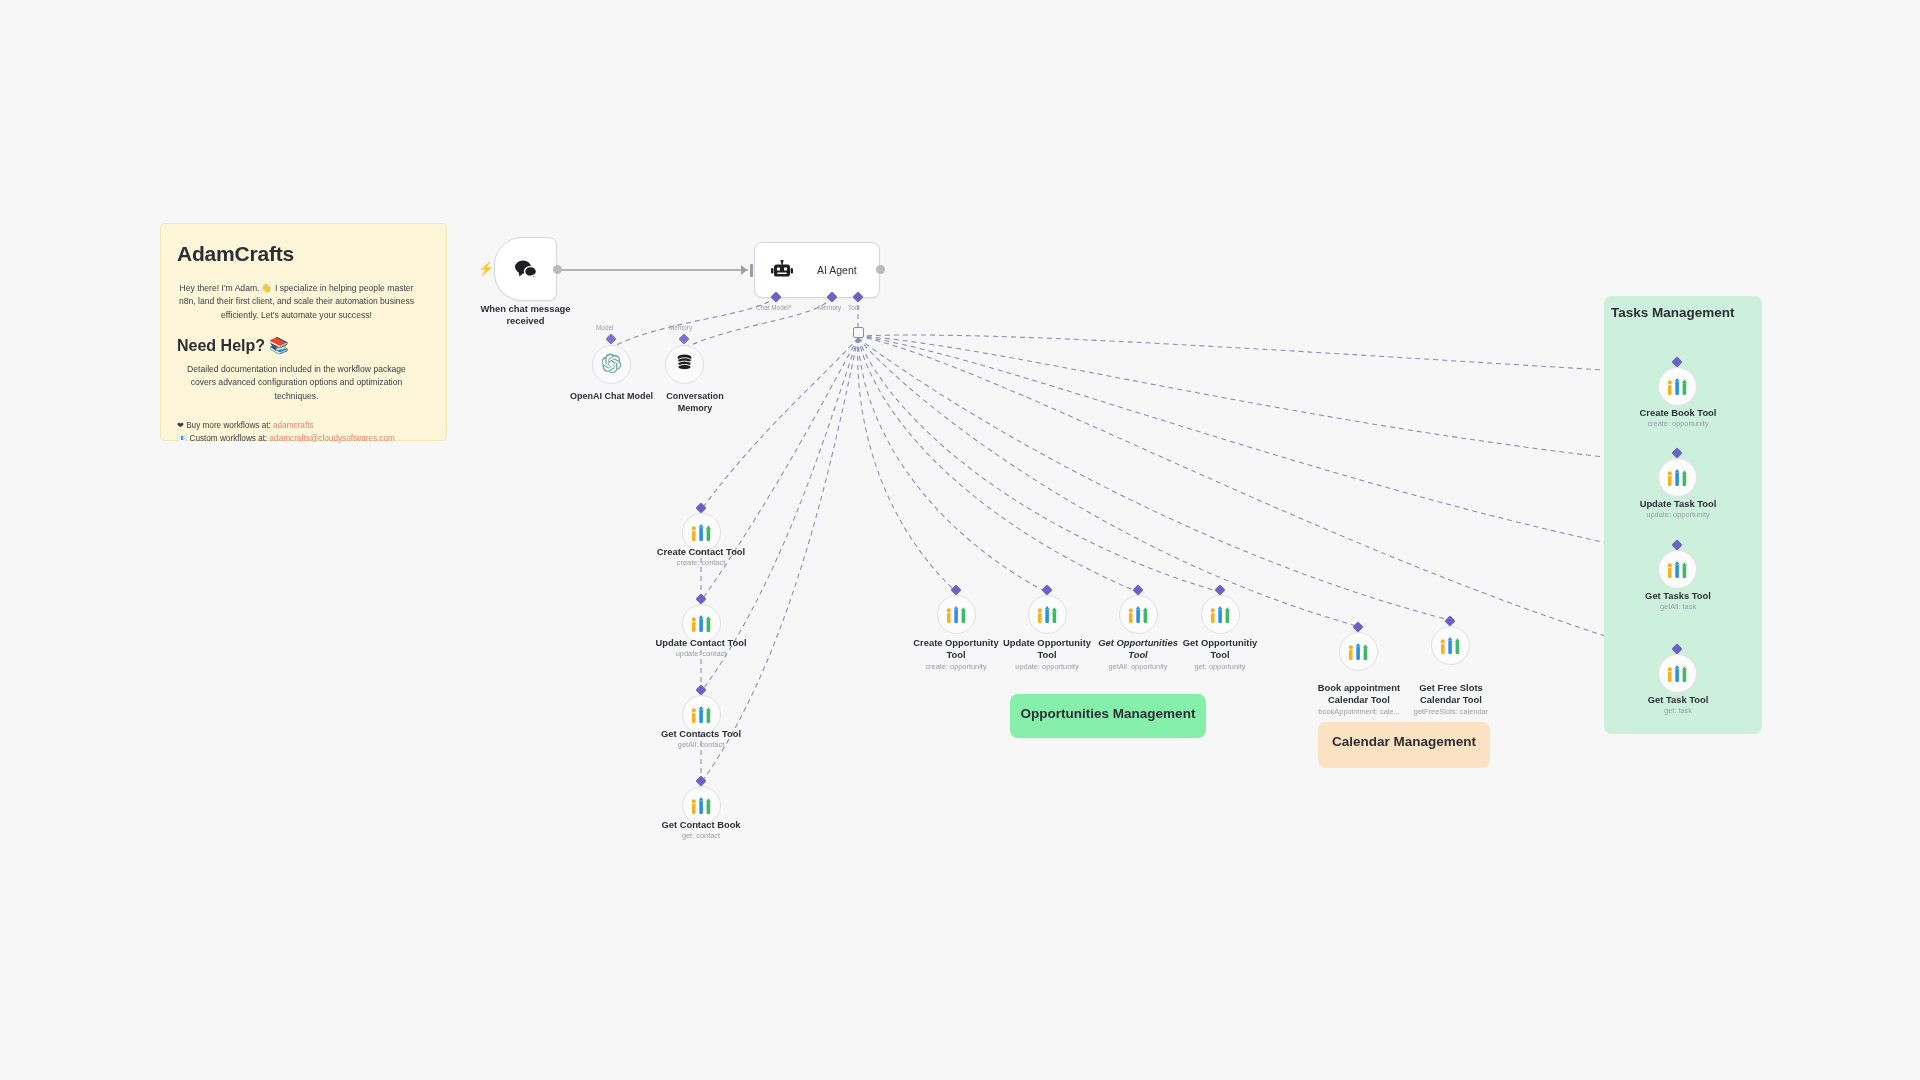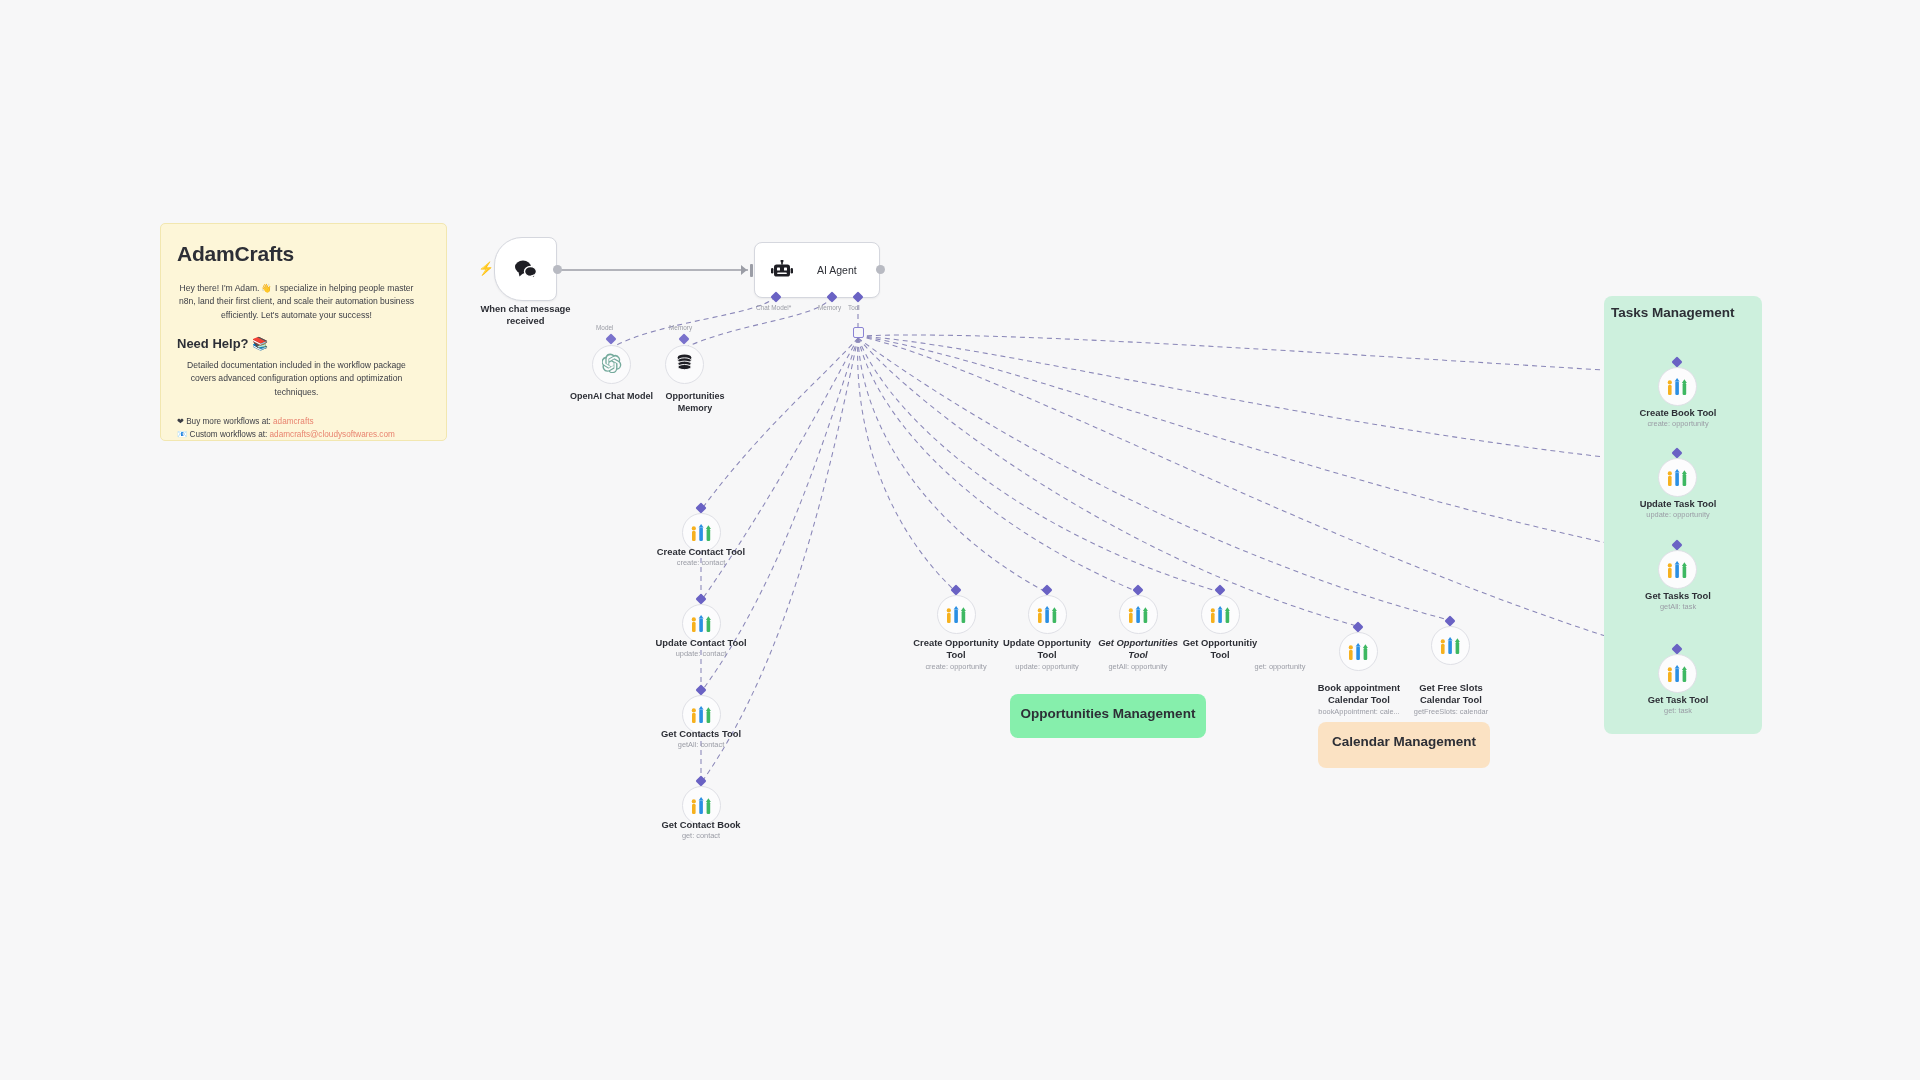--- a/index.html
+++ b/index.html
@@ -34,21 +34,21 @@
   }
   .sticky p {
     margin: 0 14px 14px 0;
     font-size: 8.6px;
     line-height: 1.55;
     color: #3b3d45;
     text-align: center;
   }
   .sticky h2 {
     margin: 12px 0 8px 0;
-    font-size: 13px;
+    font-size: 16px;
     font-weight: 700;
     color: #2d2f36;
   }
   .sticky .links { margin-top: 16px; font-size: 8.2px; line-height: 1.65; color: #3b3d45; }
   .sticky .links a { color: #e8836f; text-decoration: none; }
 
   
   .group {
     position: absolute;
     border-radius: 8px;
@@ -316,21 +316,21 @@
     <span>
       <svg width="19" height="19" viewBox="0 0 20 20">
         <ellipse cx="10" cy="4.4" rx="7" ry="2.7" fill="#1e1e24"></ellipse>
         <rect x="3" y="4.4" width="14" height="3.3" fill="#1e1e24"></rect>
         <ellipse cx="10" cy="7.8" rx="7" ry="2.7" fill="#1e1e24" stroke="#fbfbfc" stroke-width="1"></ellipse>
         <ellipse cx="10" cy="11.3" rx="7" ry="2.7" fill="#1e1e24" stroke="#fbfbfc" stroke-width="1"></ellipse>
         <ellipse cx="10" cy="14.8" rx="7" ry="2.7" fill="#1e1e24" stroke="#fbfbfc" stroke-width="1"></ellipse>
       </svg>
     </span>
   </div>
-  <div class="node-caption" style="left:645px; top:391px; width:100px; font-size:9px;">Opportunities
+  <div class="node-caption" style="left:645px; top:391px; width:100px; font-size:9px;">Conversation
 Memory</div>
 
   <div class="port-diamond" style="left:697px; top:504px;"></div>
   <div class="node-circle tool-node" style="left:682px; top:513px;">
     <svg class="ghl-icon" width="21" height="18" viewBox="0 0 21 18">
       <rect x="1" y="7" width="3.6" height="10" rx="1.2" fill="#f6b11e"></rect>
         <circle cx="2.8" cy="4.4" r="2.1" fill="#f6b11e"></circle>
       <rect x="8.3" y="3.5" width="3.6" height="13.5" rx="1.2" fill="#2b8fe3"></rect>
         <path d="M10.1,0 L12.6,3.6 L7.6,3.6 Z" fill="#2b8fe3"></path>
       <rect x="15.6" y="5" width="3.6" height="12" rx="1.2" fill="#3eb862"></rect>
@@ -433,21 +433,21 @@
       <rect x="1" y="7" width="3.6" height="10" rx="1.2" fill="#f6b11e"></rect>
         <circle cx="2.8" cy="4.4" r="2.1" fill="#f6b11e"></circle>
       <rect x="8.3" y="3.5" width="3.6" height="13.5" rx="1.2" fill="#2b8fe3"></rect>
         <path d="M10.1,0 L12.6,3.6 L7.6,3.6 Z" fill="#2b8fe3"></path>
       <rect x="15.6" y="5" width="3.6" height="12" rx="1.2" fill="#3eb862"></rect>
         <path d="M17.4,1.2 L19.9,5 L14.9,5 Z" fill="#3eb862"></path>
     </svg>
   </div>
   <div class="node-caption" style="left:1160px; top:637px; width:120px;">Get Opportunitiy
 Tool</div>
-  <div class="node-subcaption" style="left:1220px; top:662px; width:120px;">get: opportunity</div>
+  <div class="node-subcaption" style="left:1160px; top:662px; width:120px;">get: opportunity</div>
 
   <div class="port-diamond" style="left:1354px; top:623px;"></div>
   <div class="node-circle tool-node" style="left:1339px; top:632px;">
     <svg class="ghl-icon" width="21" height="18" viewBox="0 0 21 18">
       <rect x="1" y="7" width="3.6" height="10" rx="1.2" fill="#f6b11e"></rect>
         <circle cx="2.8" cy="4.4" r="2.1" fill="#f6b11e"></circle>
       <rect x="8.3" y="3.5" width="3.6" height="13.5" rx="1.2" fill="#2b8fe3"></rect>
         <path d="M10.1,0 L12.6,3.6 L7.6,3.6 Z" fill="#2b8fe3"></path>
       <rect x="15.6" y="5" width="3.6" height="12" rx="1.2" fill="#3eb862"></rect>
         <path d="M17.4,1.2 L19.9,5 L14.9,5 Z" fill="#3eb862"></path>

